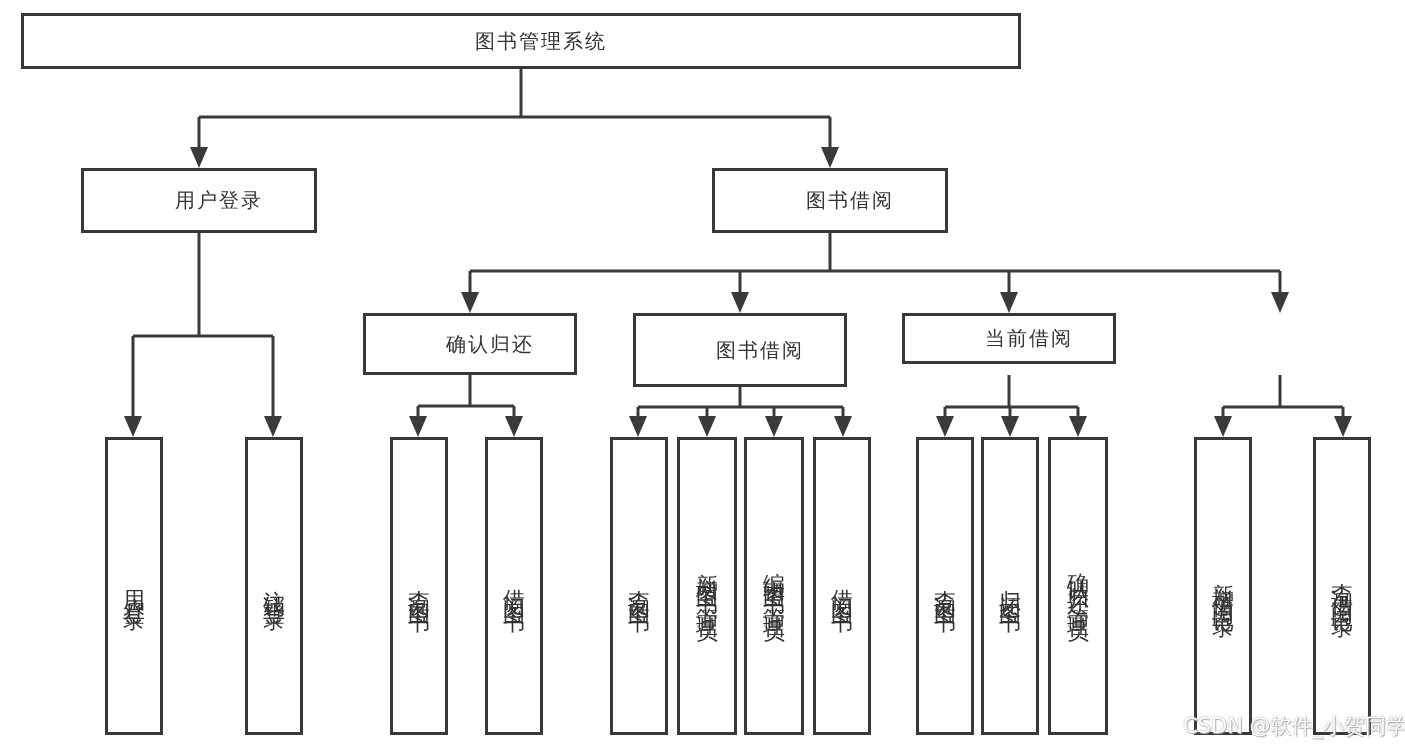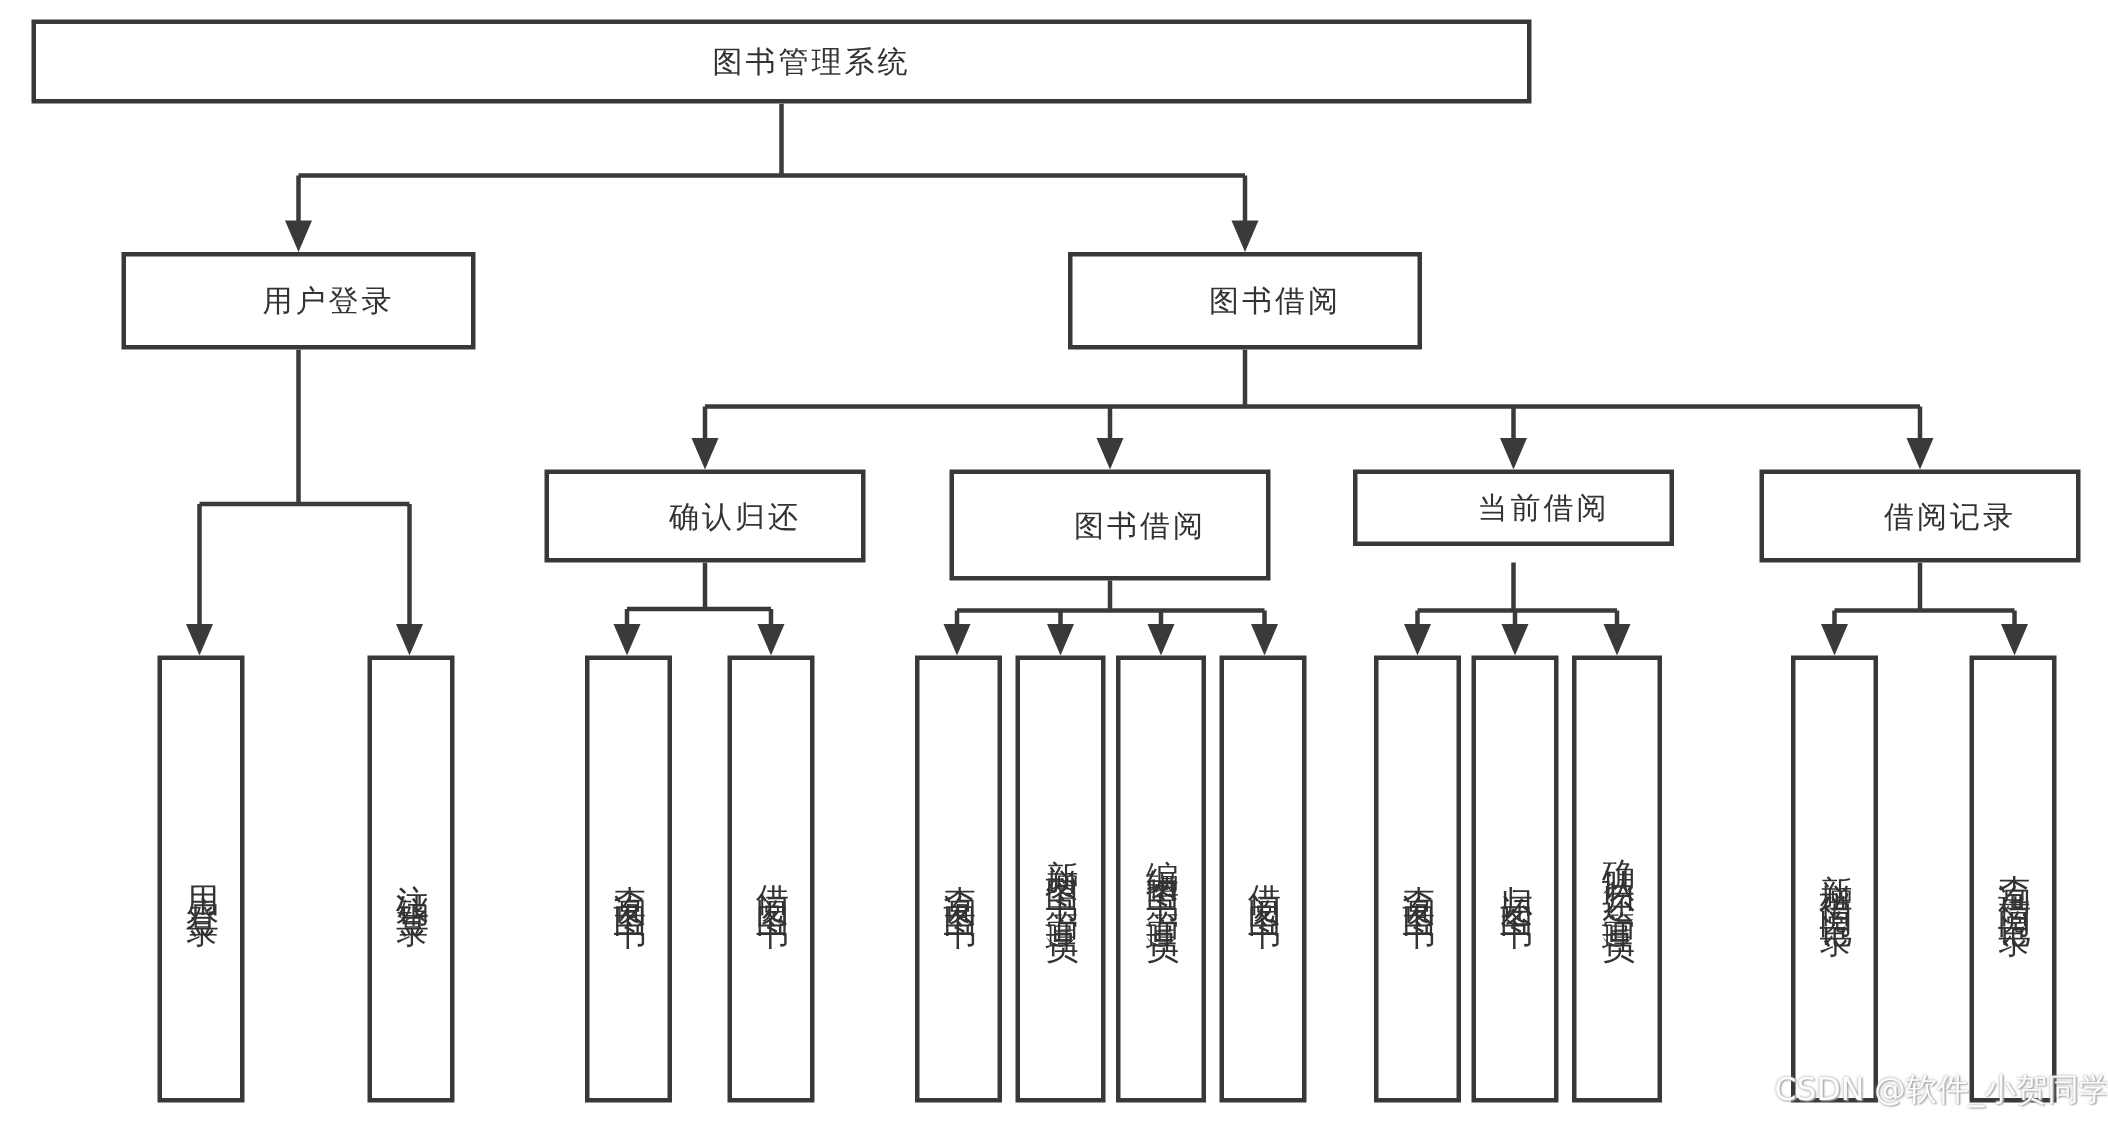--- a/index.html
+++ b/index.html
@@ -120,23 +120,20 @@
 
   <div class="hbox" style="left:363px;top:313px;width:214px;height:62px;">
     <span>确认归还</span>
   </div>
   <div class="hbox" style="left:633px;top:313px;width:214px;height:74px;">
     <span>图书借阅</span>
   </div>
   <div class="hbox" style="left:902px;top:313px;width:214px;height:51px;">
     <span>当前借阅</span>
   </div>
-  <div class="hbox" style="left:1173px;top:313px;width:214px;height:62px;">
-    <span>借阅记录</span>
-  </div>
 
   <div class="vbox" style="left:105px;top:437px;width:58px;height:298px;">
     <span class="vtext">用户登录</span>
   </div>
   <div class="vbox" style="left:245px;top:437px;width:58px;height:298px;">
     <span class="vtext">注销登录</span>
   </div>
 
   <div class="vbox" style="left:390px;top:437px;width:58px;height:298px;">
     <span class="vtext">查询图书</span>

